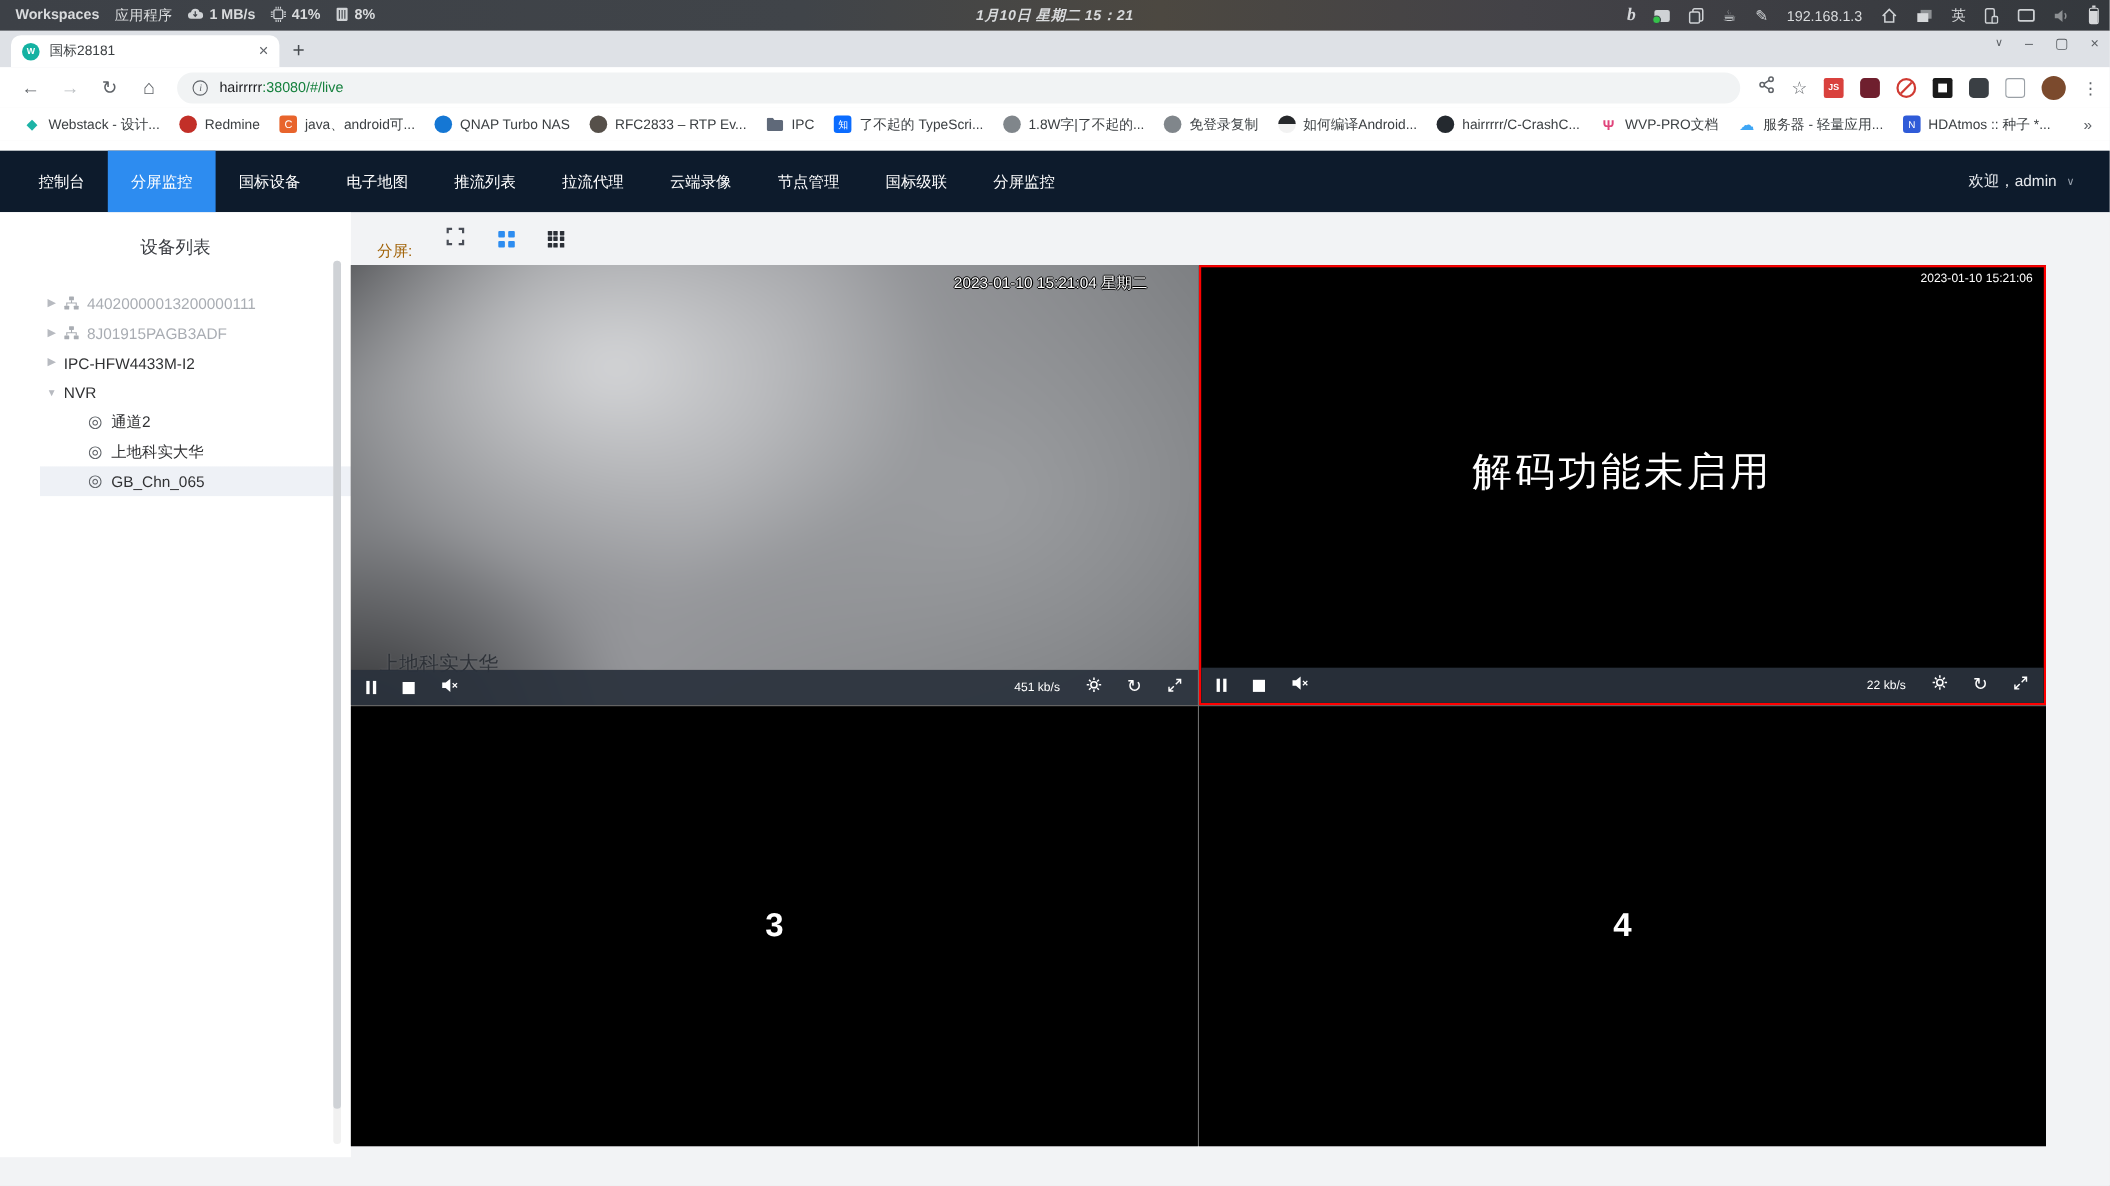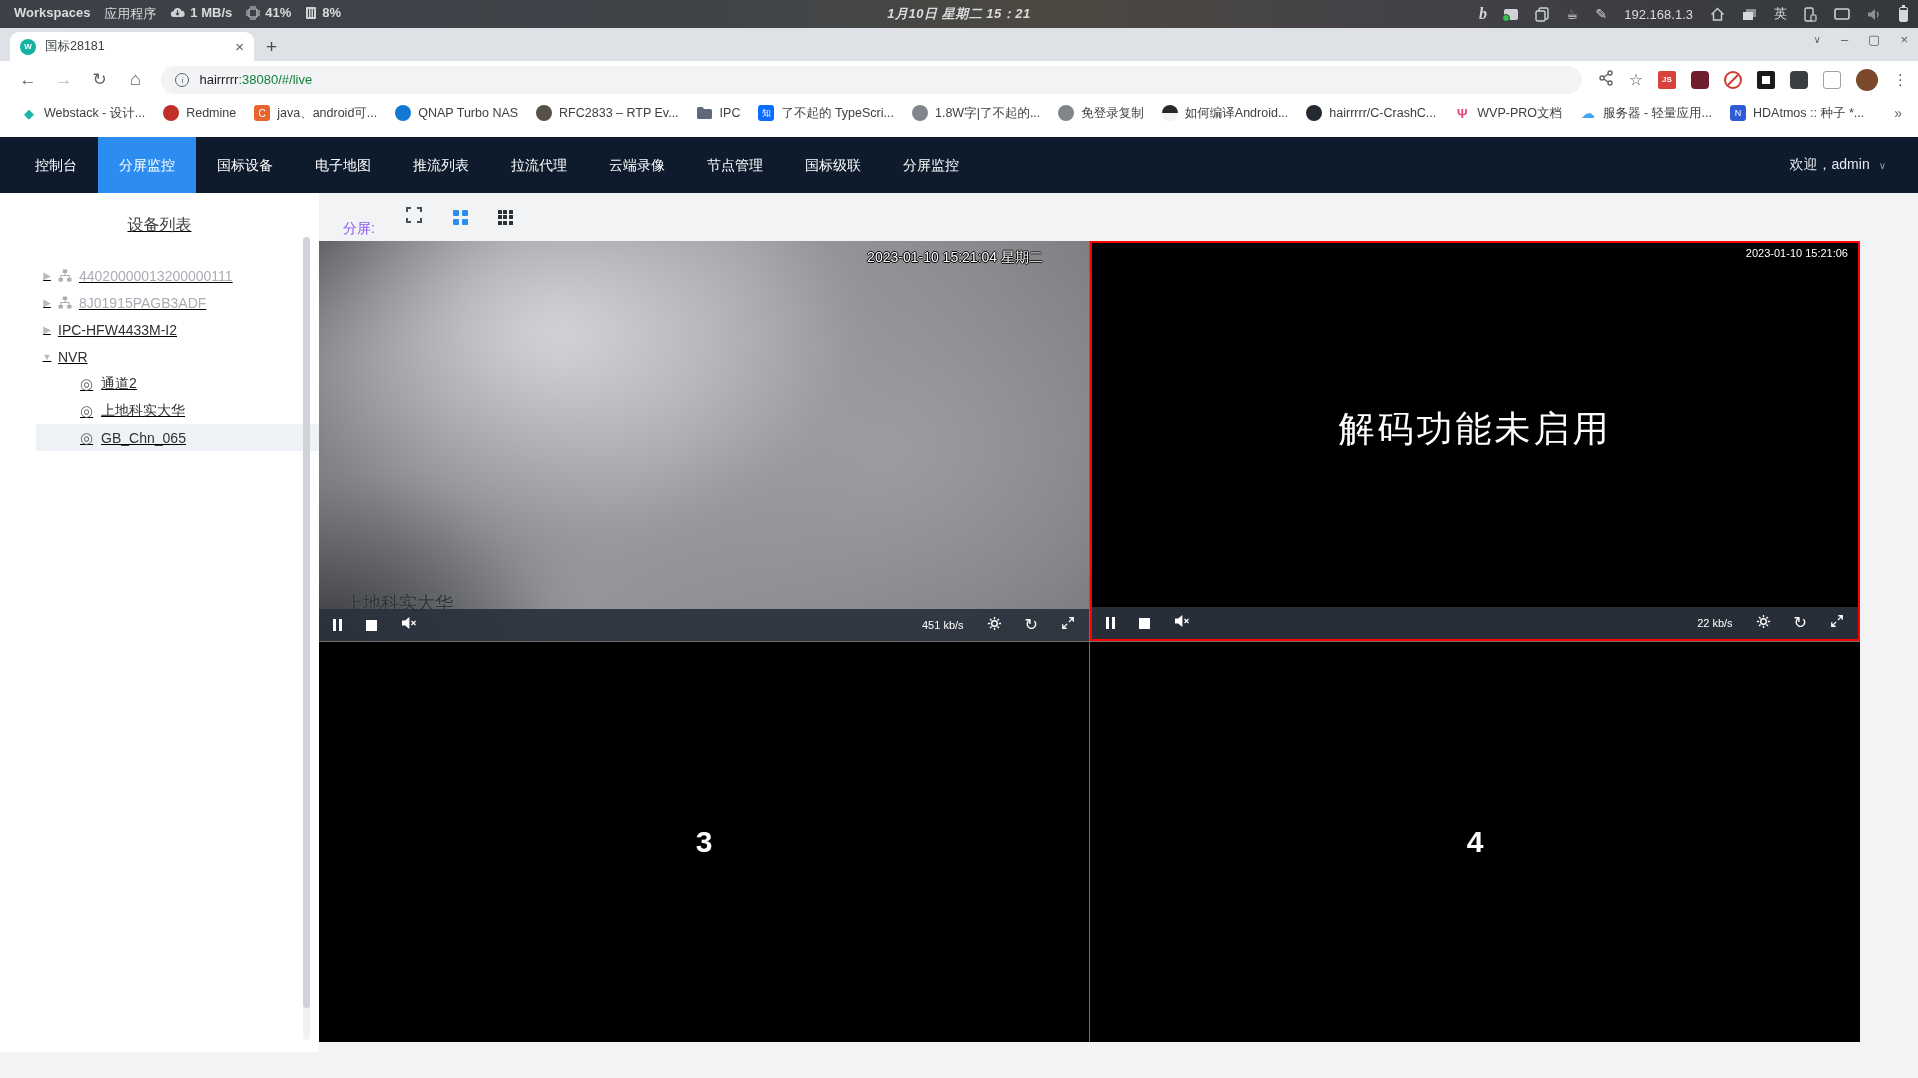--- a/index.html
+++ b/index.html
@@ -93,39 +93,39 @@
   .appnav { height:56px; background:#0d1b2c; display:flex; align-items:center;
     color:#fff; font-size:14px; padding-left:14px; }
   .navitem { height:56px; line-height:56px; padding:0 21px; white-space:nowrap; }
   .navitem.active { background:#2d8cf0; }
   .welcome { margin-left:auto; padding-right:32px; display:flex; align-items:center;
     gap:9px; color:#e7eaee; }
   .wchev { color:#97a1ad; font-size:10px; }
 
   
   .content { display:flex; height:885px; background:#f2f3f5; }
-  .sidebar { width:319px; height:859px; background:#fff; position:relative; flex:0 0 auto;text-decoration:underline; }
+  .sidebar { width:319px; height:859px; background:#fff; position:relative; flex:0 0 auto; }
   .side-title { text-align:center; padding-top:22px; font-size:16px; color:#3b3e43; }
   .tree { margin-top:26px; font-size:14px; }
   .trow { height:27px; display:flex; align-items:center; color:#303133; }
   .trow .caret { width:22px; text-align:center; color:#b7bac0; font-size:10px; flex:0 0 auto; }
   .lvl1 { padding-left:36px; }
   .lvl2 { padding-left:80px; }
   .muted { color:#a9adb3; }
   .sel { background:linear-gradient(to right, transparent 36px, #eef1f6 36px); }
   .sitemap { margin-right:7px; display:inline-flex; }
   .cam { color:#5f6368; font-size:15px; margin-right:8px; line-height:1; }
   .side-scroll { position:absolute; right:9px; top:44px; height:803px; width:7px;
     background:#f1f1f1; border-radius:4px; }
   .side-scroll .thumb { position:absolute; top:0; width:100%; height:96%;
     background:#cfd2d6; border-radius:4px; }
 
   .main { flex:1; position:relative; }
   .vtoolbar { height:48px; display:flex; align-items:center; padding-left:24px; gap:30px; }
-  .vt-label { font-size:14px; color:#8b5cf6;margin-top:24px; }
+  .vt-label { font-size:14px; color:#a16207;margin-top:24px; }
   .ic-grid4 { width:15px; height:15px; display:grid; grid-template:6px 6px / 6px 6px; gap:3px; }
   .ic-grid4 i { background:#2d8cf0; border-radius:1px; }
   .ic-grid9 { width:15px; height:15px; display:grid; grid-template:4px 4px 4px / 4px 4px 4px; gap:1.5px; }
   .ic-grid9 i { background:#2b2f36; border-radius:.5px; }
 
   
   .grid { width:1541px; height:801px; display:grid;
     grid-template:400px 400px / 770px 770px; gap:1px; background:#6f6f6f; }
   .cell { position:relative; background:#000; overflow:hidden; }
   .cell.selred { border:2px solid #ff0000; }

